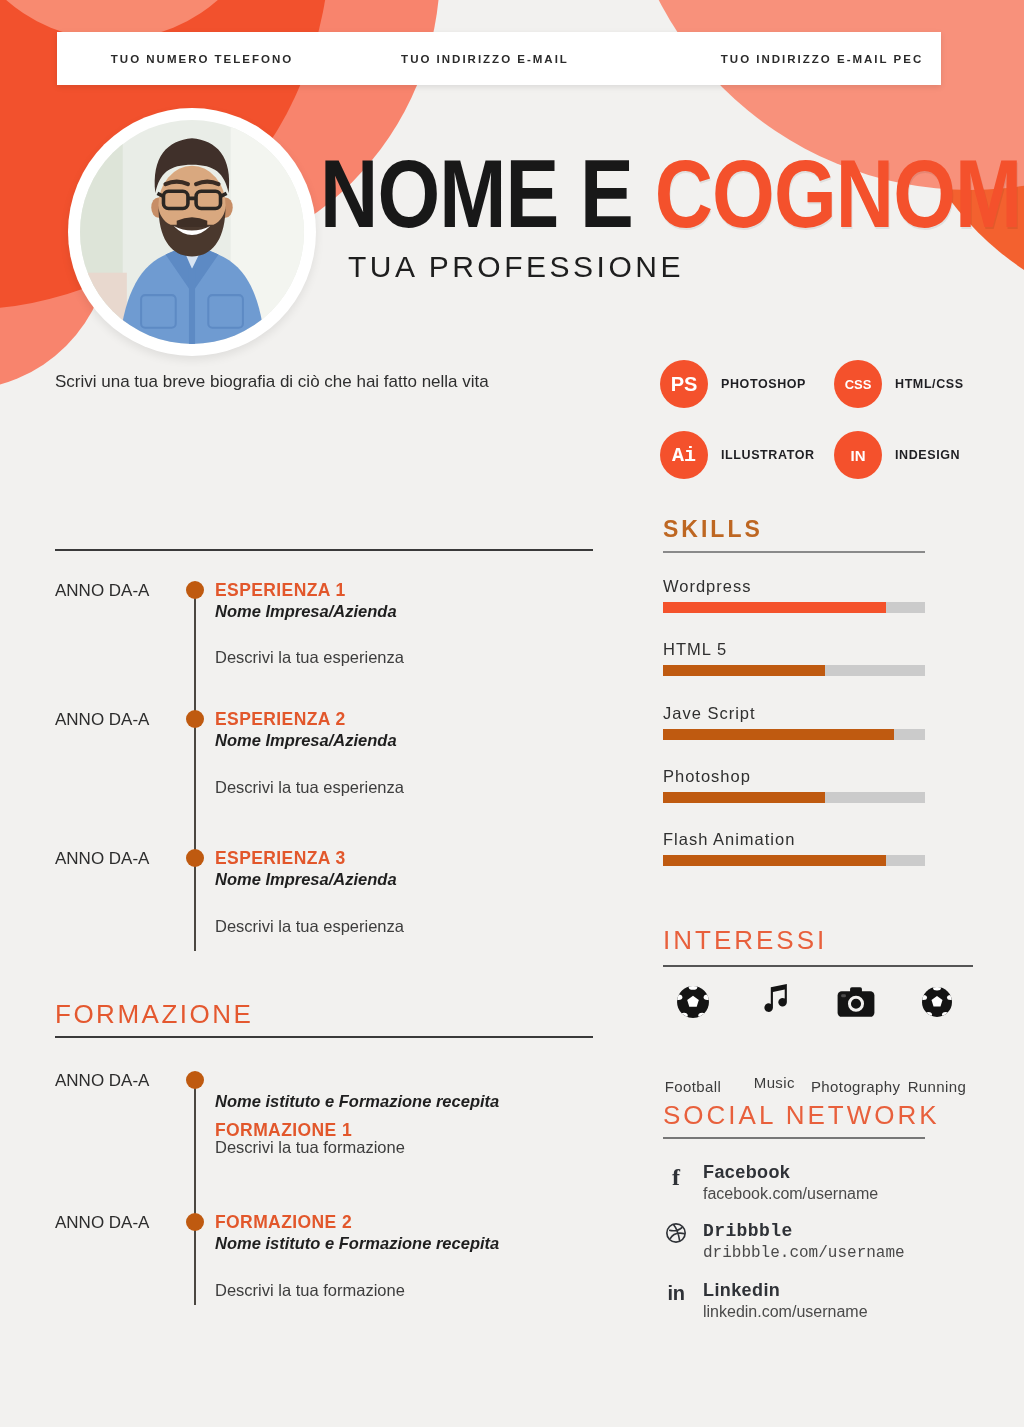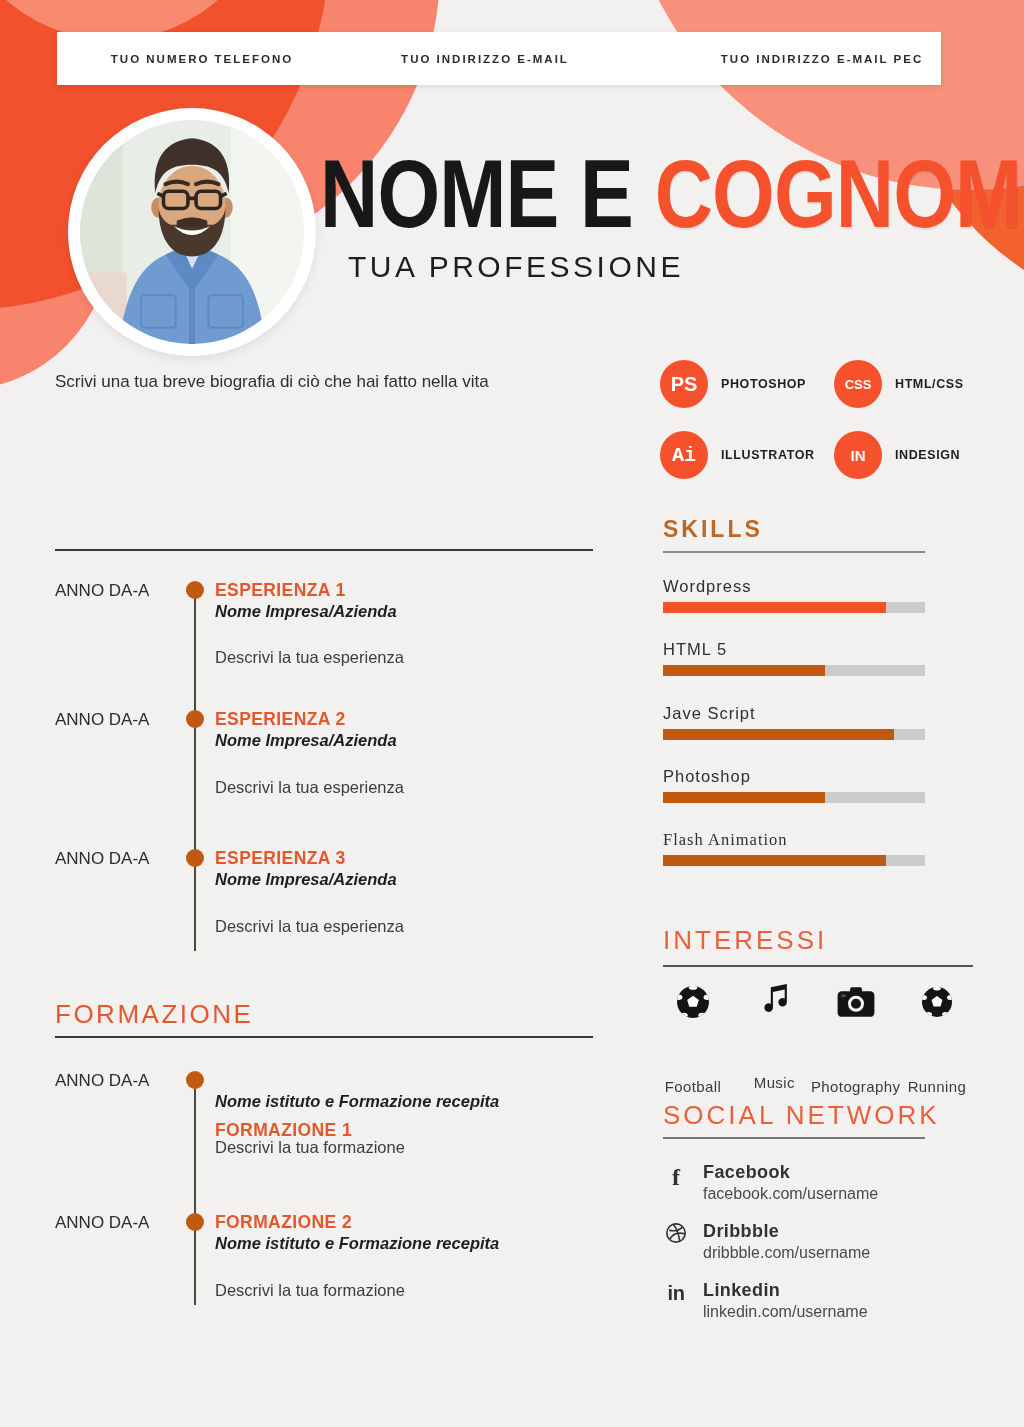--- a/index.html
+++ b/index.html
@@ -253,21 +253,21 @@
   <div class="skill-label" style="top:704px;">Jave Script</div>
   <div class="skill-track" style="top:729px;">
     <div class="skill-fill" style="width: 88%; background-color: rgb(191, 90, 16);"></div>
   </div>
 
   <div class="skill-label" style="top:767px;">Photoshop</div>
   <div class="skill-track" style="top:792px;">
     <div class="skill-fill" style="width: 62%; background-color: rgb(191, 90, 16);"></div>
   </div>
 
-  <div class="skill-label" style="top:830px;font-family:Liberation Serif, serif;">Flash Animation</div>
+  <div class="skill-label" style="top:830px;">Flash Animation</div>
   <div class="skill-track" style="top:855px;">
     <div class="skill-fill" style="width: 85%; background-color: rgb(191, 90, 16);"></div>
   </div>
 
   <div class="sec-heading h-right" style="left:663px; top:925px;">INTERESSI</div>
   <div class="rule" style="left:663px; top:965px; width:310px; background:#555;"></div>
 
   <div class="interests-row">
     <div class="interest">
       <div class="interest-icon">
@@ -330,21 +330,21 @@
 
   <div class="sec-heading h-right" style="left:663px; top:1100px;">SOCIAL NETWORK</div>
   <div class="rule" style="left:663px; top:1137px; width:262px; background:#777;"></div>
 
   <div class="social-item" style="top:1162px; height:46px;">
     <span class="social-icon fb-glyph">f</span>
     <span class="social-name">Facebook</span>
     <span class="social-url">facebook.com/username</span>
   </div>
 
-  <div class="social-item" style="top:1221px; height:46px;">
+  <div class="social-item" style="top:1221px; height:46px;font-family:Liberation Mono, monospace;">
     <span class="social-icon" style="top:1px;">
       <svg width="22" height="22" viewBox="0 0 24 24">
         <circle cx="12" cy="12" r="10" fill="none" stroke="#2f3237" stroke-width="1.8"></circle>
         <path d="M4.5 9 C9 10 15 9.5 19 5.5 M5.5 18.5 C8.5 13 14 11 21.5 12.8 M9 2.5 C12.5 6.5 14.5 11 16 20.5" fill="none" stroke="#2f3237" stroke-width="1.8"></path>
       </svg>
     </span>
     <span class="social-name">Dribbble</span>
     <span class="social-url">dribbble.com/username</span>
   </div>
 

